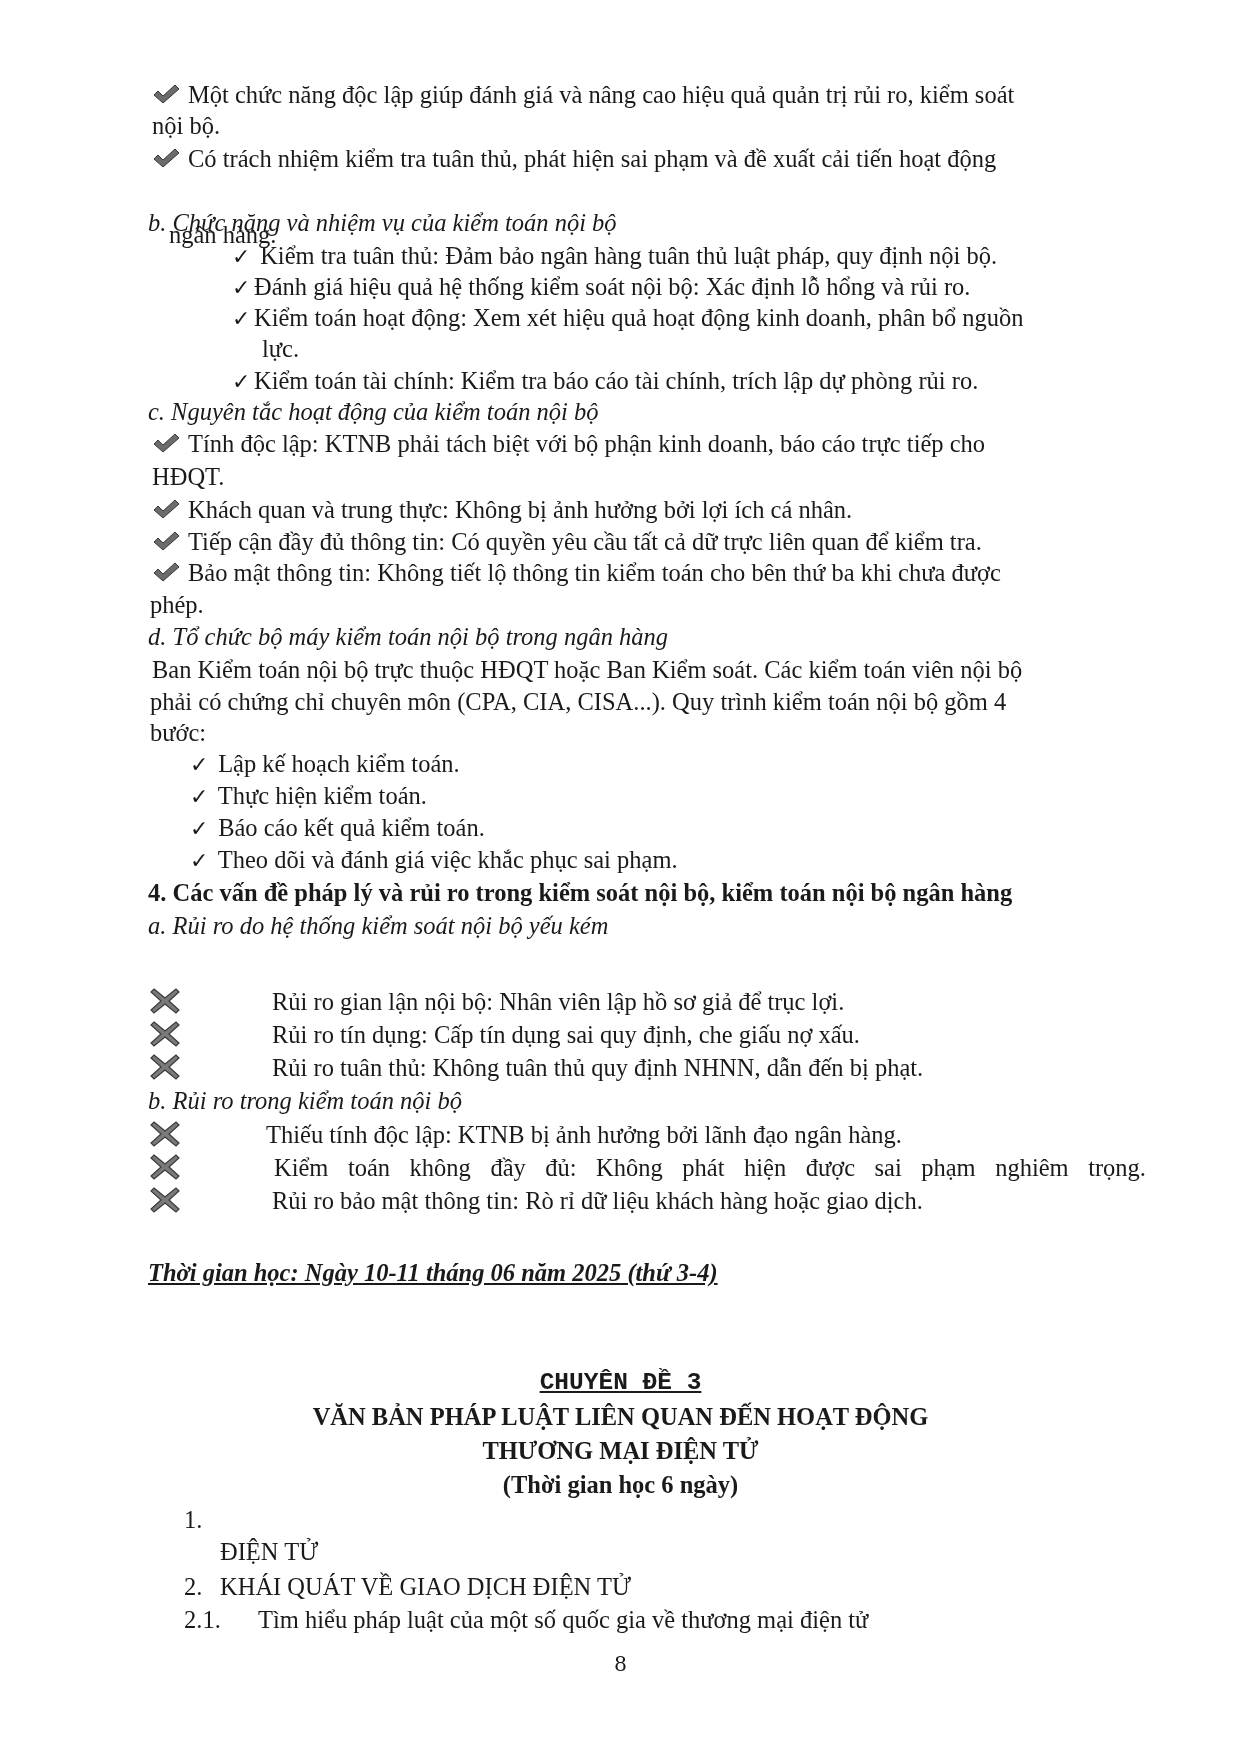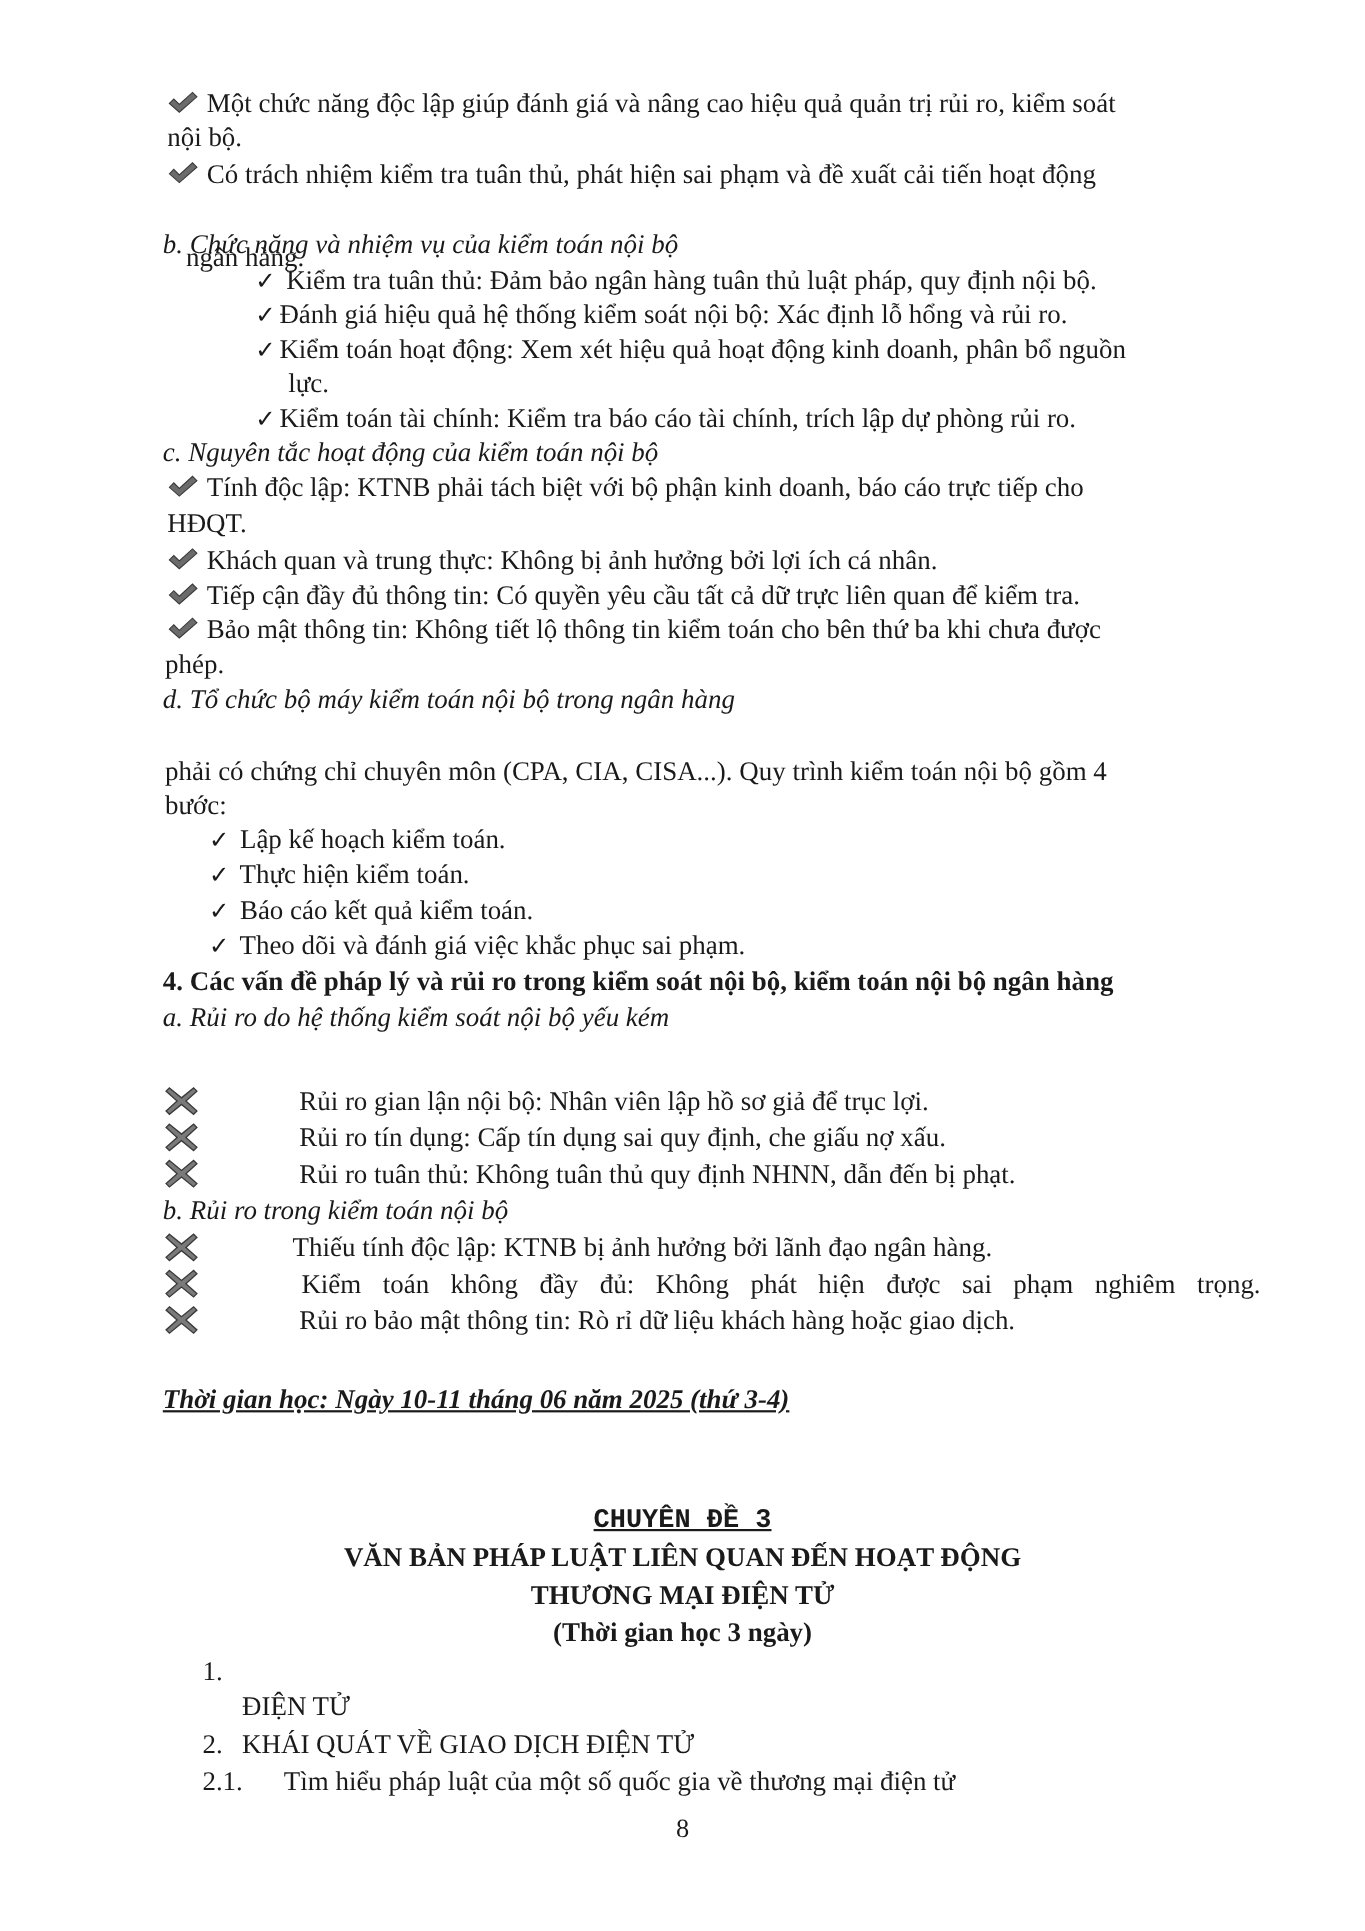--- a/index.html
+++ b/index.html
@@ -63,20 +63,21 @@
       </svg><span>Tiếp cận đầy đủ thông tin: Có quyền yêu cầu tất cả dữ trực liên quan để kiểm tra.</span>
   </div>
   <div class="line" style="left:152px; top:558px;">
     <svg class="heavy-check" viewBox="0 0 28 22">
         <path d="M2 12 L6 8 L11 13 L23 2 L27 6 L11 20 Z" fill="#6b6b6b" stroke="#3a3a3a" stroke-width="1"></path>
       </svg><span>Bảo mật thông tin: Không tiết lộ thông tin kiểm toán cho bên thứ ba khi chưa được</span>
   </div>
   <div class="line" style="left:150px; top:590px;">phép.</div>
 
   <div class="line it" style="left:148px; top:622px;text-align:center;">d. Tổ chức bộ máy kiểm toán nội bộ trong ngân hàng</div>
+  <div class="line" style="left:152px; top:655px;">Ban Kiểm toán nội bộ trực thuộc HĐQT hoặc Ban Kiểm soát. Các kiểm toán viên nội bộ</div>
   <div class="line" style="left:150px; top:687px;text-align:center;">phải có chứng chỉ chuyên môn (CPA, CIA, CISA...). Quy trình kiểm toán nội bộ gồm 4</div>
   <div class="line" style="left:150px; top:718px;">bước:</div>
   <div class="line" style="left:190px; top:749px;"><span class="thin-check">✓</span> <span>Lập kế hoạch kiểm toán.</span></div>
   <div class="line" style="left:190px; top:781px;"><span class="thin-check">✓</span> <span>Thực hiện kiểm toán.</span></div>
   <div class="line" style="left:190px; top:813px;"><span class="thin-check">✓</span> <span>Báo cáo kết quả kiểm toán.</span></div>
   <div class="line" style="left:190px; top:845px;"><span class="thin-check">✓</span> <span>Theo dõi và đánh giá việc khắc phục sai phạm.</span></div>
 
   <div class="line bold" style="left:148px; top:878px;">4. Các vấn đề pháp lý và rủi ro trong kiểm soát nội bộ, kiểm toán nội bộ ngân hàng</div>
   <div class="line it" style="left:148px; top:911px;">a. Rủi ro do hệ thống kiểm soát nội bộ yếu kém</div>
 
@@ -105,21 +106,21 @@
   <svg class="xmark" style="left:150px; top:1186px;" viewBox="0 0 30 28">
       <path d="M4 2 L15 11 L26 2 L29 5 L19 14 L29 23 L26 26 L15 17 L4 26 L1 23 L11 14 L1 5 Z" fill="#7a7a7a" stroke="#3a3a3a" stroke-width="1.2"></path>
     </svg>
   <div class="line" style="left:272px; top:1186px;">Rủi ro bảo mật thông tin: Rò rỉ dữ liệu khách hàng hoặc giao dịch.</div>
 
   <div class="line it bold u" style="left:148px; top:1258px;">Thời gian học: Ngày 10-11 tháng 06 năm 2025 (thứ 3-4)</div>
 
   <div class="line bold u center" style="top:1368px;font-family:Liberation Mono, monospace;">CHUYÊN ĐỀ 3</div>
   <div class="line bold center" style="top:1402px;">VĂN BẢN PHÁP LUẬT LIÊN QUAN ĐẾN HOẠT ĐỘNG</div>
   <div class="line bold center" style="top:1436px;">THƯƠNG MẠI ĐIỆN TỬ</div>
-  <div class="line bold center" style="top:1470px;">(Thời gian học 3 ngày)</div>
+  <div class="line bold center" style="top:1470px;">(Thời gian học 6 ngày)</div>
 
   <div class="line" style="left:184px; top:1505px;">1.</div>
   <div class="line" style="left:220px; top:1537px;">ĐIỆN TỬ</div>
   <div class="line" style="left:184px; top:1572px;">2.</div>
   <div class="line" style="left:220px; top:1572px;">KHÁI QUÁT VỀ GIAO DỊCH ĐIỆN TỬ</div>
   <div class="line" style="left:184px; top:1605px;">2.1.</div>
   <div class="line" style="left:258px; top:1605px;">Tìm hiểu pháp luật của một số quốc gia về thương mại điện tử</div>
 
   <div class="pnum" style="top:1650px;">8</div>
 </div>

